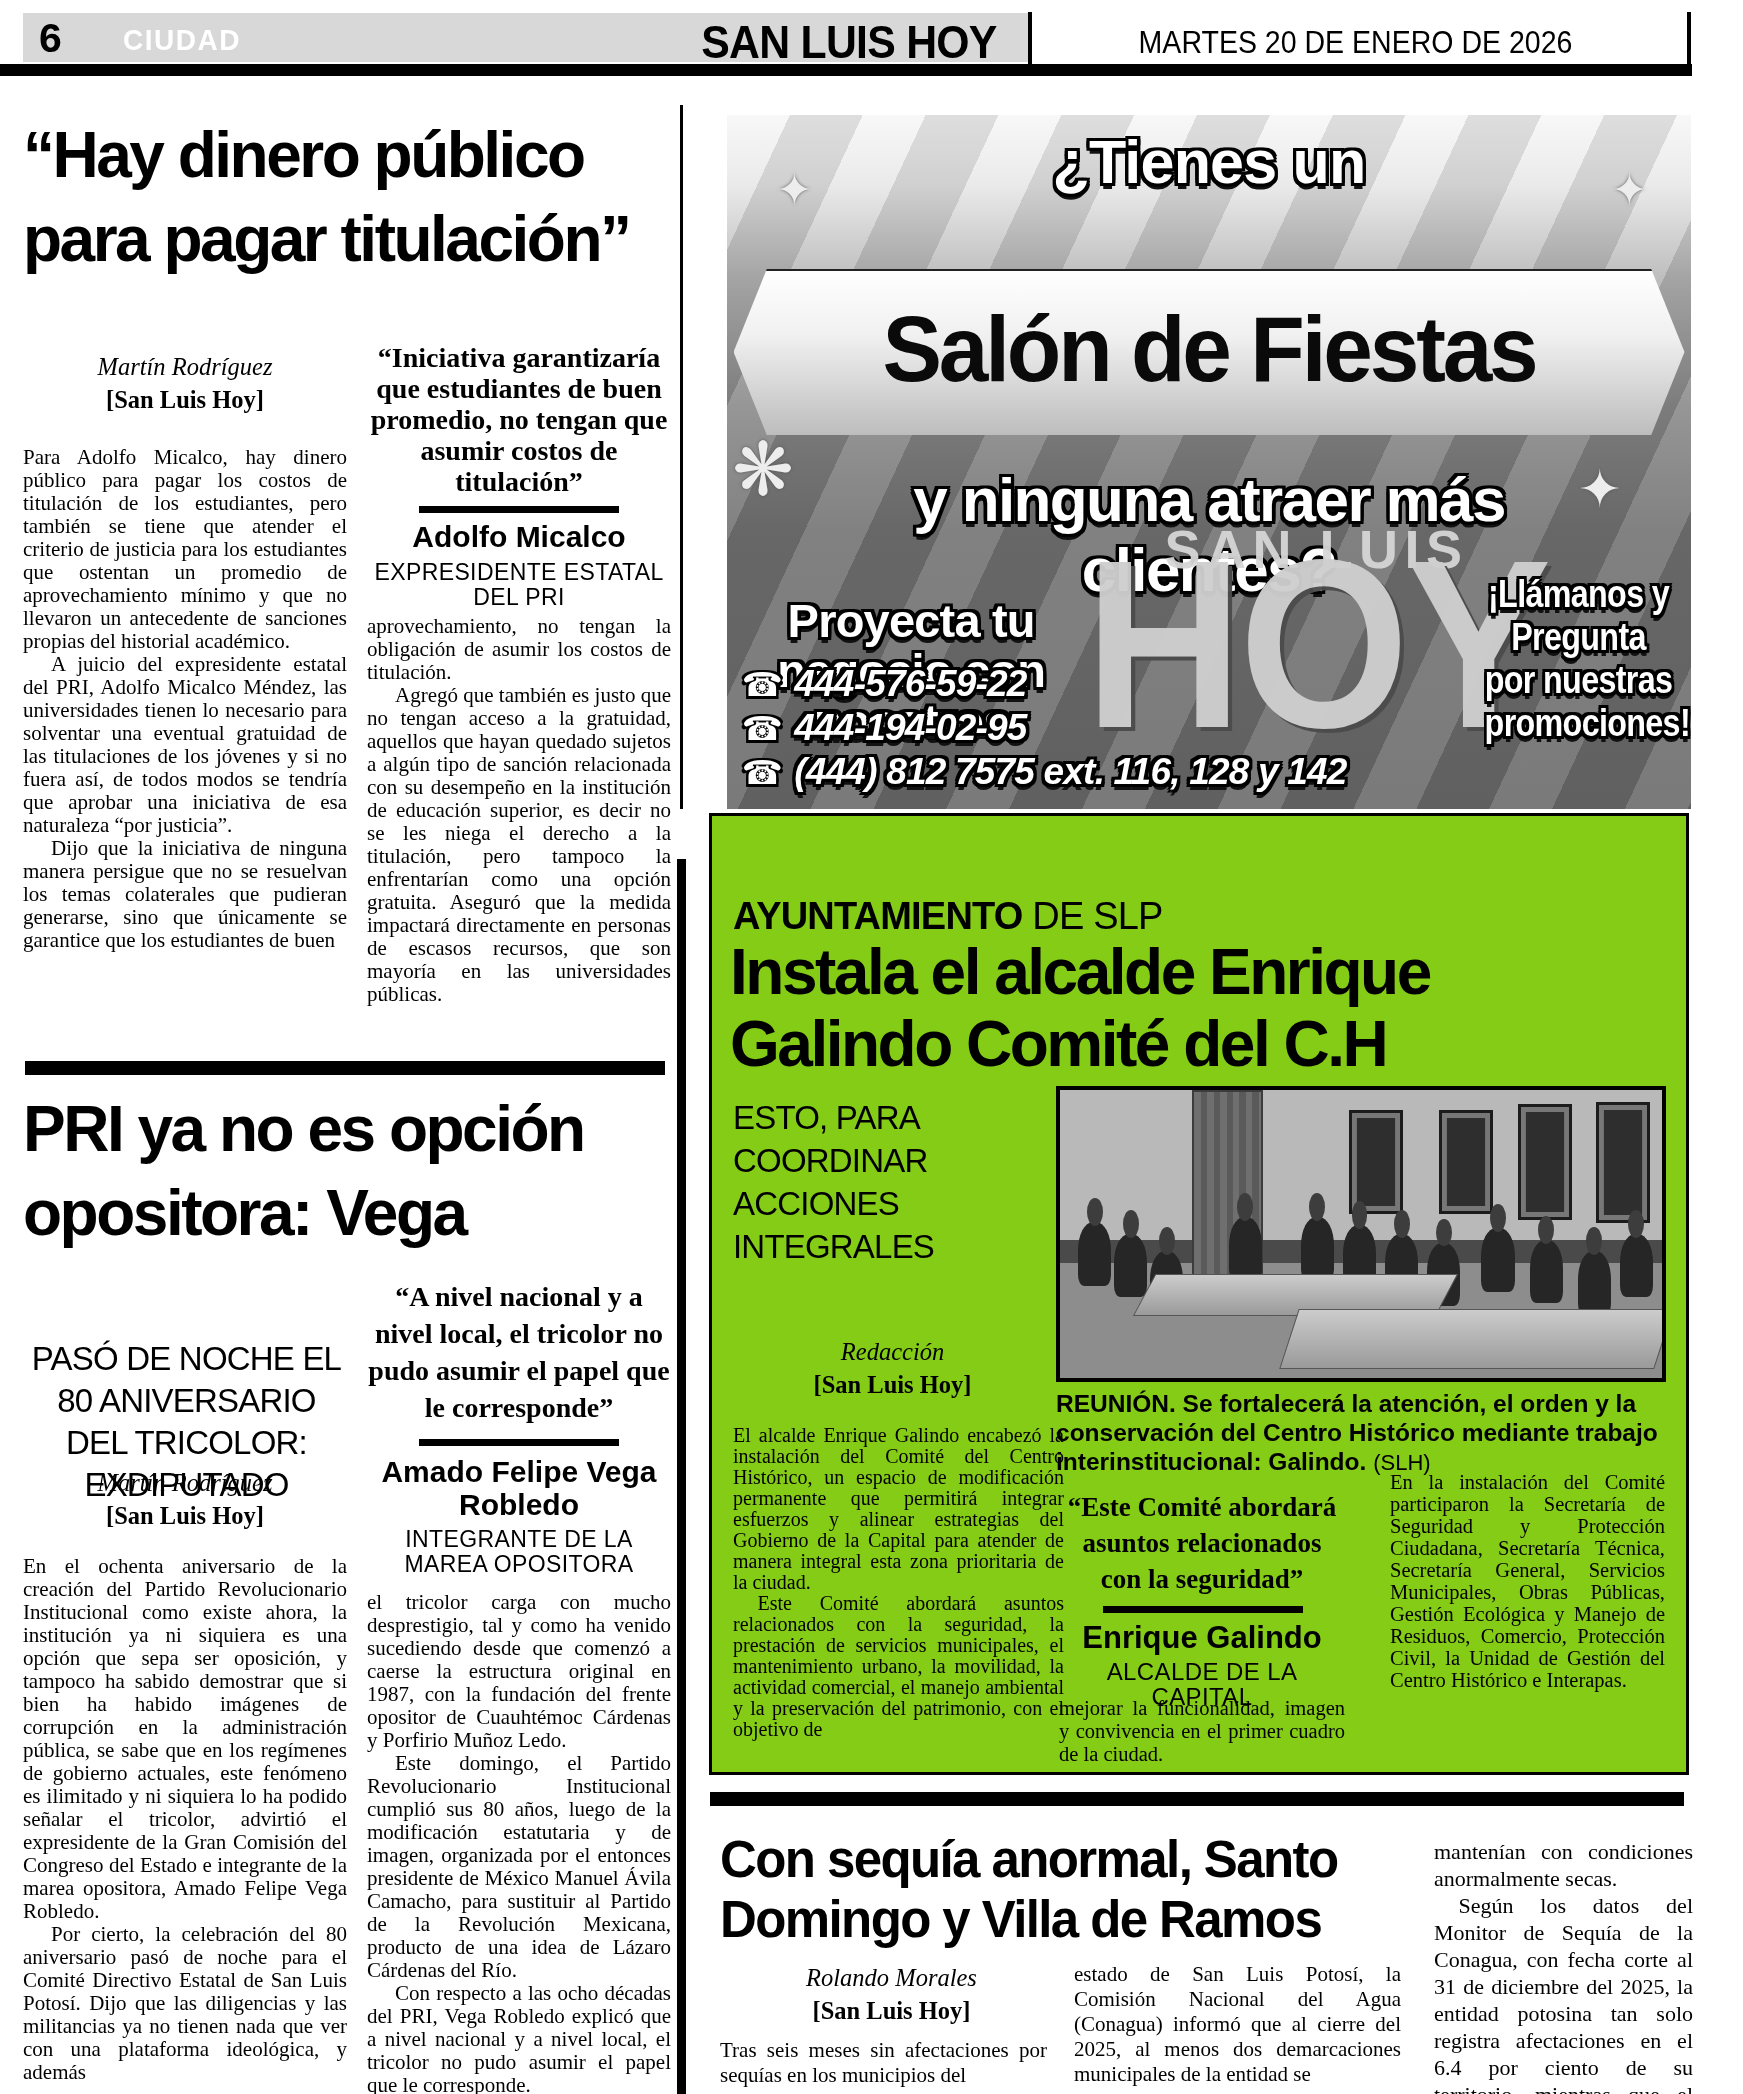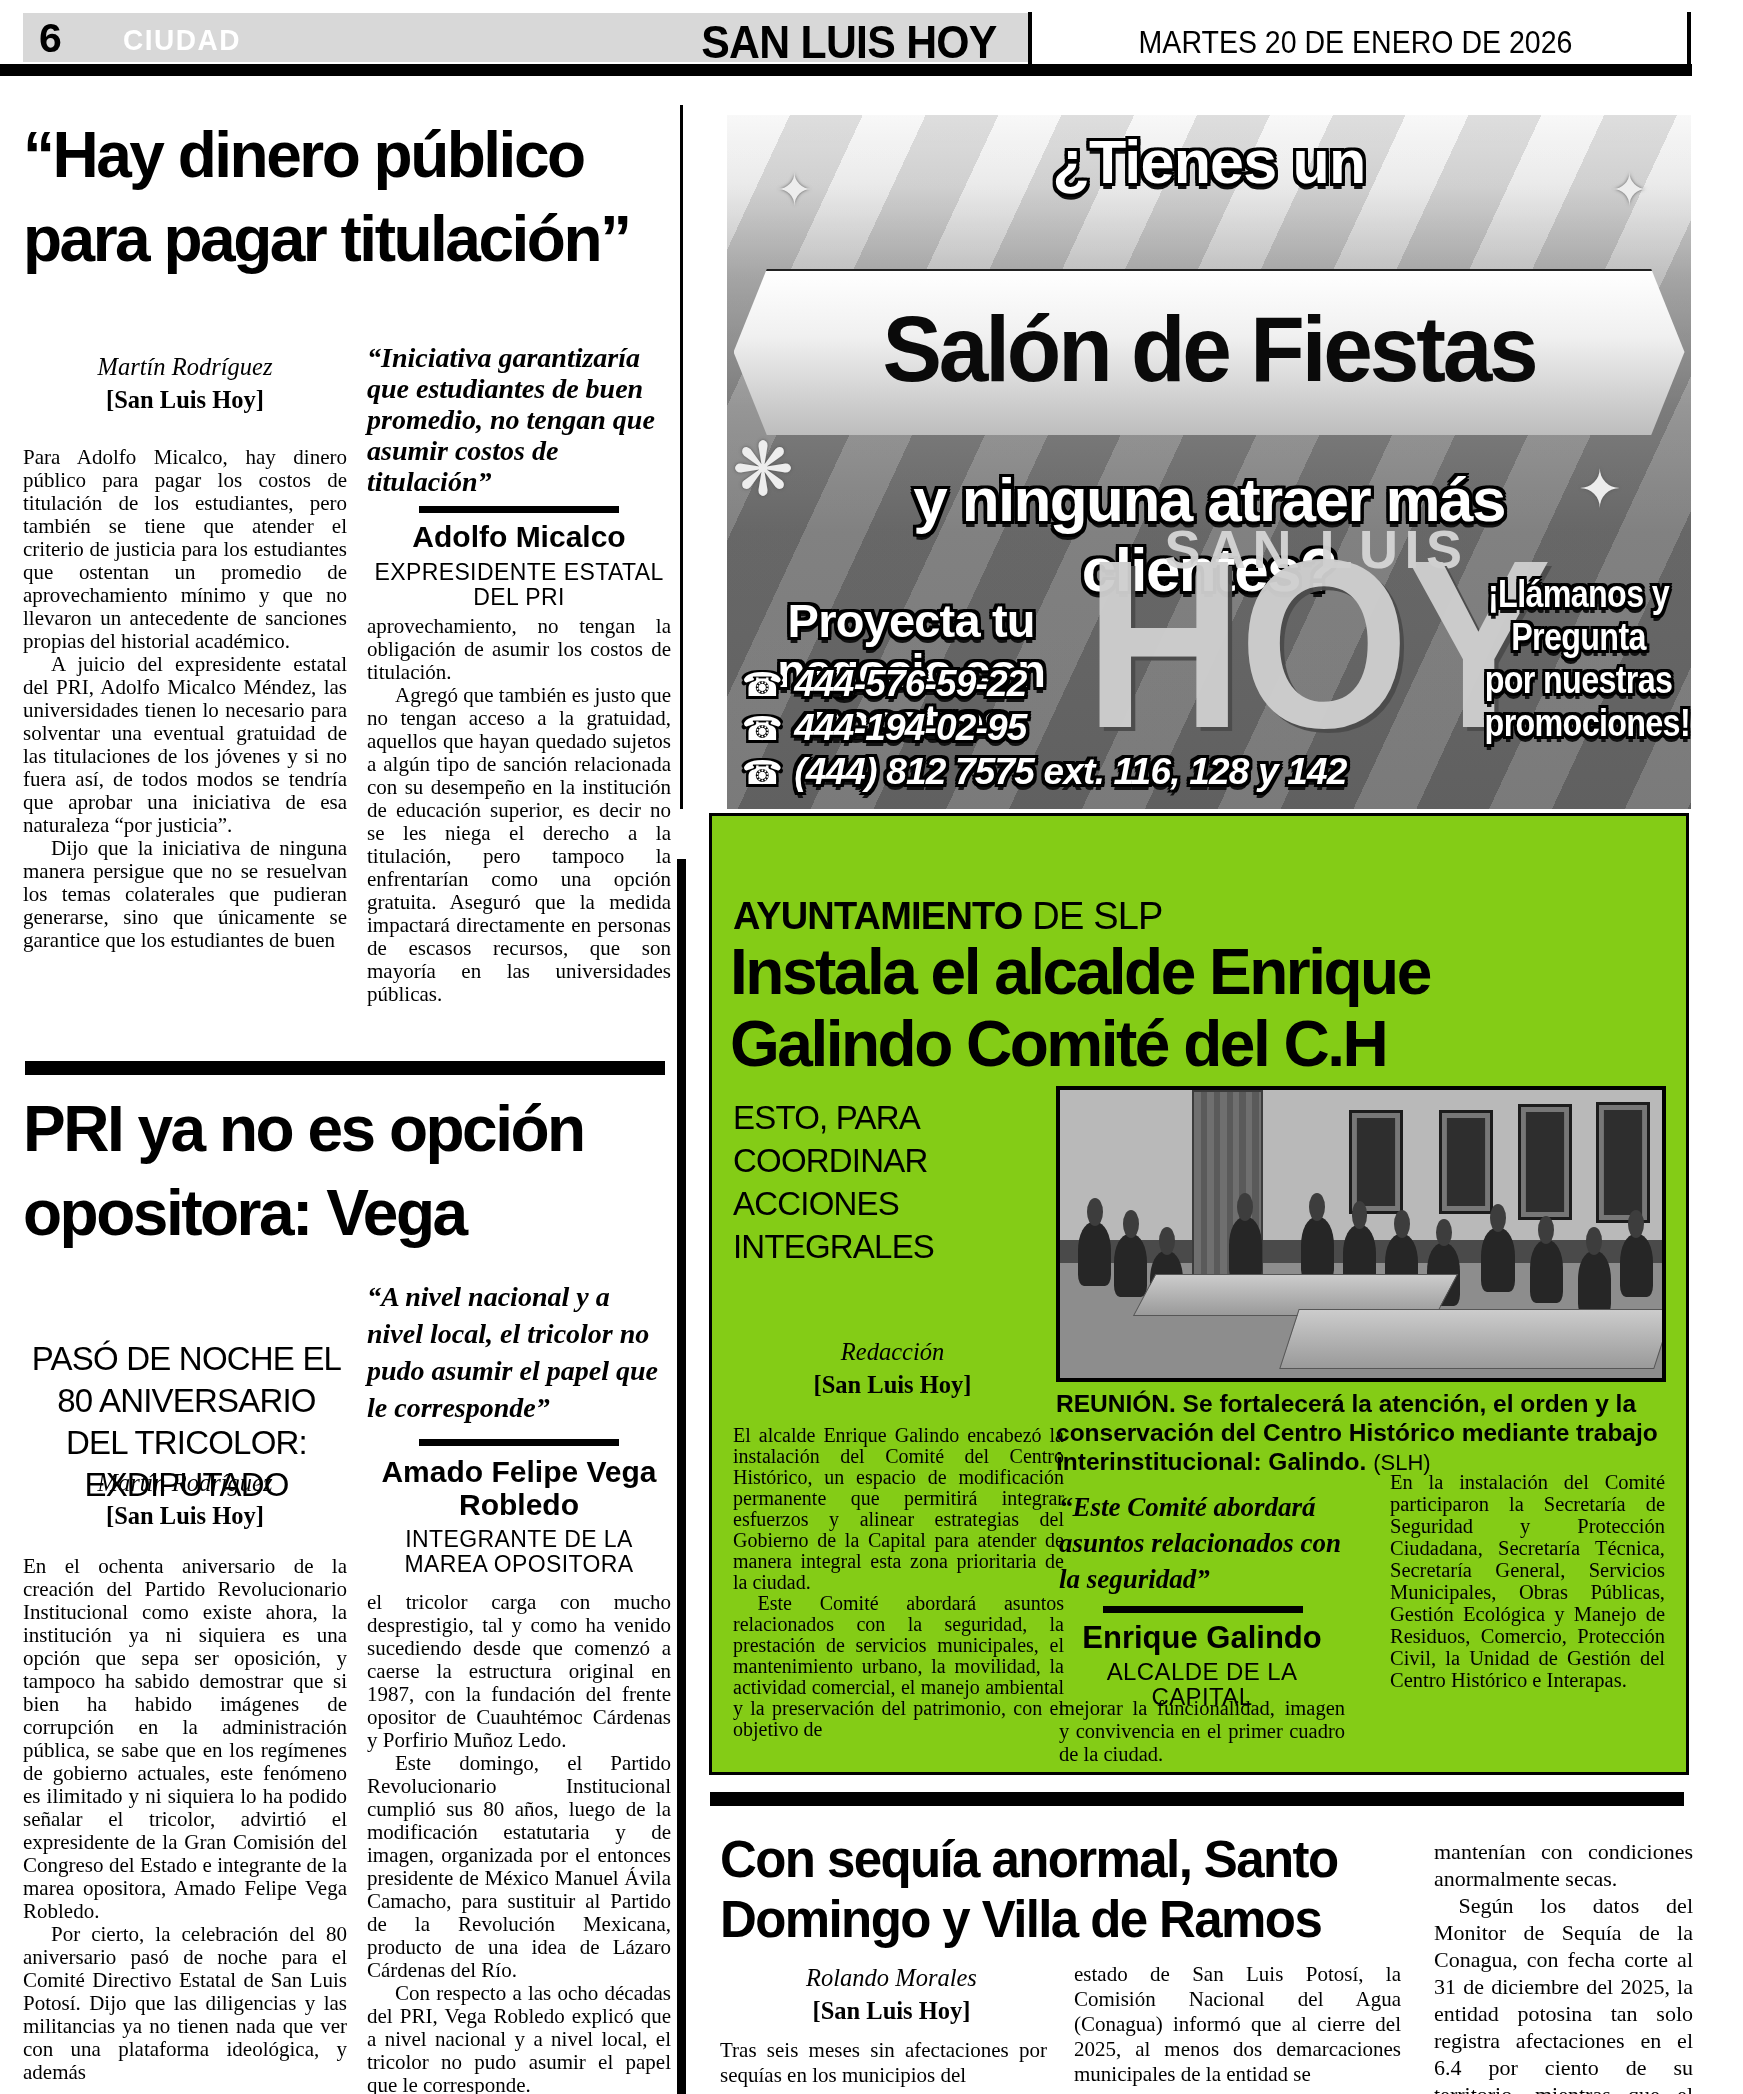--- a/index.html
+++ b/index.html
@@ -22,21 +22,21 @@
   .vrule-thick{left:677px;top:859px;width:9px;height:1236px;background:#000;}
   .hbar-left{left:24.5px;top:1061px;width:640px;height:14px;background:#000;}
   .hbar-right{left:710px;top:1792px;width:974px;height:14px;background:#000;}
   
   .headline{font-family:"Liberation Sans",sans-serif;font-weight:bold;letter-spacing:-2.5px;line-height:1.32;}
   .bodytext{font-size:21px;line-height:23px;}
   .bodytext p{margin:0;}
   .bodytext p + p{text-indent:28px;}
   .byline-name{font-style:italic;font-size:24.5px;line-height:33px;}
   .byline-agency{font-weight:bold;font-size:24.5px;line-height:33px;}
-  .pullquote{font-style:italic;font-weight:bold;}
+  .pullquote{font-weight:bold;text-align:center;}
   .qrule{height:7.4px;background:#000;}
   .qauthor{font-family:"Liberation Sans",sans-serif;font-weight:bold;text-align:center;}
   .qrole{font-family:"Liberation Sans",sans-serif;text-align:center;letter-spacing:0.4px;}
   
   .a1-headline{left:23px;top:113px;width:655px;font-size:64px;}
   .a1-byline{left:23px;top:350px;width:324px;}
   .a1-col1{left:23px;top:446px;width:324px;height:607px;overflow:hidden;}
   .a1-quote{left:367px;top:342px;width:304px;font-size:28px;line-height:31px;}
   .a1-qrule{left:419px;top:506px;width:200px;}
   .a1-author{left:367px;top:520px;width:304px;font-size:30px;line-height:33px;}

